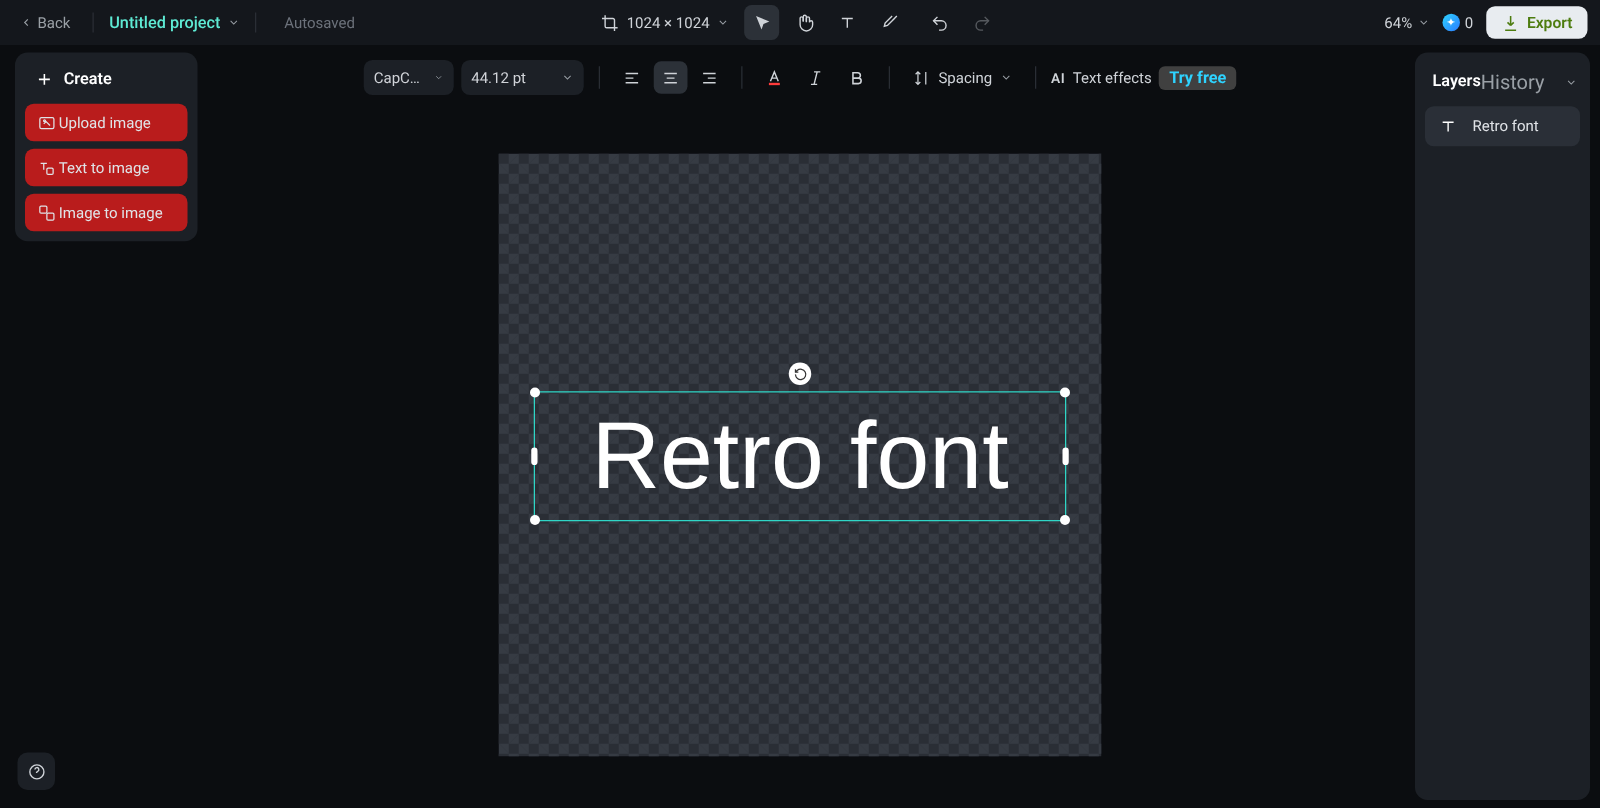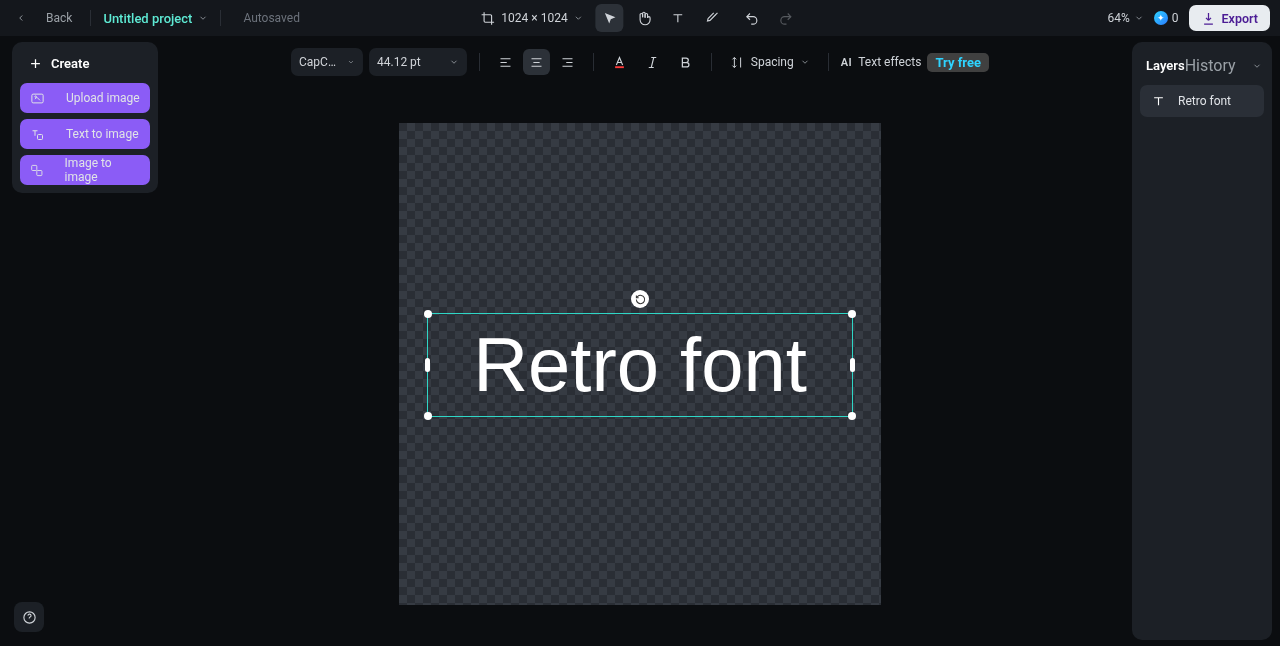--- a/index.html
+++ b/index.html
@@ -17,21 +17,21 @@
   
   .topbar {
     height: 36px;
     display: flex;
     align-items: center;
     padding: 0 10px;
     gap: 8px;
     background: #14171c;
   }
   .topbar .back {
-    display: flex; align-items: center; gap: 20px;
+    display: flex; align-items: center; gap: 4px;
     color: #9aa0a6; font-size: 12px; cursor: pointer;
     padding: 4px 6px;
   }
   .topbar .sep { width:1px; height:16px; background:#2a2e35; margin:0 4px; }
   .project-name { font-size: 13px; font-weight:500; color:#5eead4; display:flex; align-items:center; gap:6px; cursor:pointer;}
   .autosaved { color:#6c727b; font-size:12px; margin-left:10px;}
   .top-center {
     position:absolute; left:50%; transform:translateX(-50%);
     display:flex; align-items:center; gap:12px;
   }
@@ -45,21 +45,21 @@
   .top-right { margin-left:auto; display:flex; align-items:center; gap:10px; }
   .zoom { display:flex; align-items:center; gap:4px; color:#cfd3d8; font-size:12px; cursor:pointer;}
   .credits { display:flex; align-items:center; gap:4px; font-size:12px; color:#cfd3d8;}
   .credits .coin {
     width:14px; height:14px; border-radius:50%;
     background:linear-gradient(135deg,#2dd4ff,#2b7bff);
     display:flex; align-items:center; justify-content:center;
     font-size:9px; color:#fff;
   }
   .export-btn {
-    background:#e8ecf0; color:#4c1d95; font-weight:600;
+    background:#e8ecf0; color:#4d7c0f; font-weight:600;
     height:26px; padding:0 12px; border-radius:7px;
     display:flex; align-items:center; gap:6px; cursor:pointer; font-size:12.5px;
   }
 
   
   .workspace {
     position:absolute; top:36px; left:0; right:0; bottom:0;
     display:flex;
   }
 
@@ -71,22 +71,22 @@
     border-radius:10px;
     padding:8px;
     display:flex; flex-direction:column; gap:6px;
   }
   .create-header {
     display:flex; align-items:center; gap:8px;
     padding:6px 8px;
     font-weight:600; font-size:13px; color:#fff;
   }
   .create-item {
-    display:flex; align-items:center; gap:21px;
-    background:#8b5cf6;
+    display:flex; align-items:center; gap:2px;
+    background:#b91c1c;
     height:30px;
     border-radius:7px;
     padding:0 10px;
     font-size:12px; color:#e0e3e7; cursor:pointer;
   }
 
   
   .format-bar {
     position:absolute;
     top:10px; left:50%;

